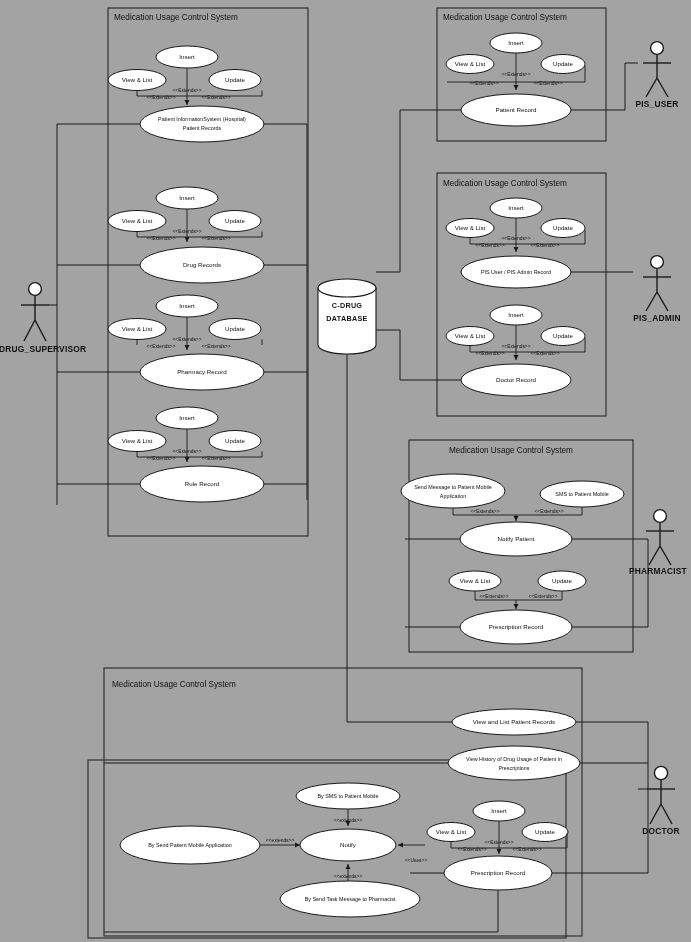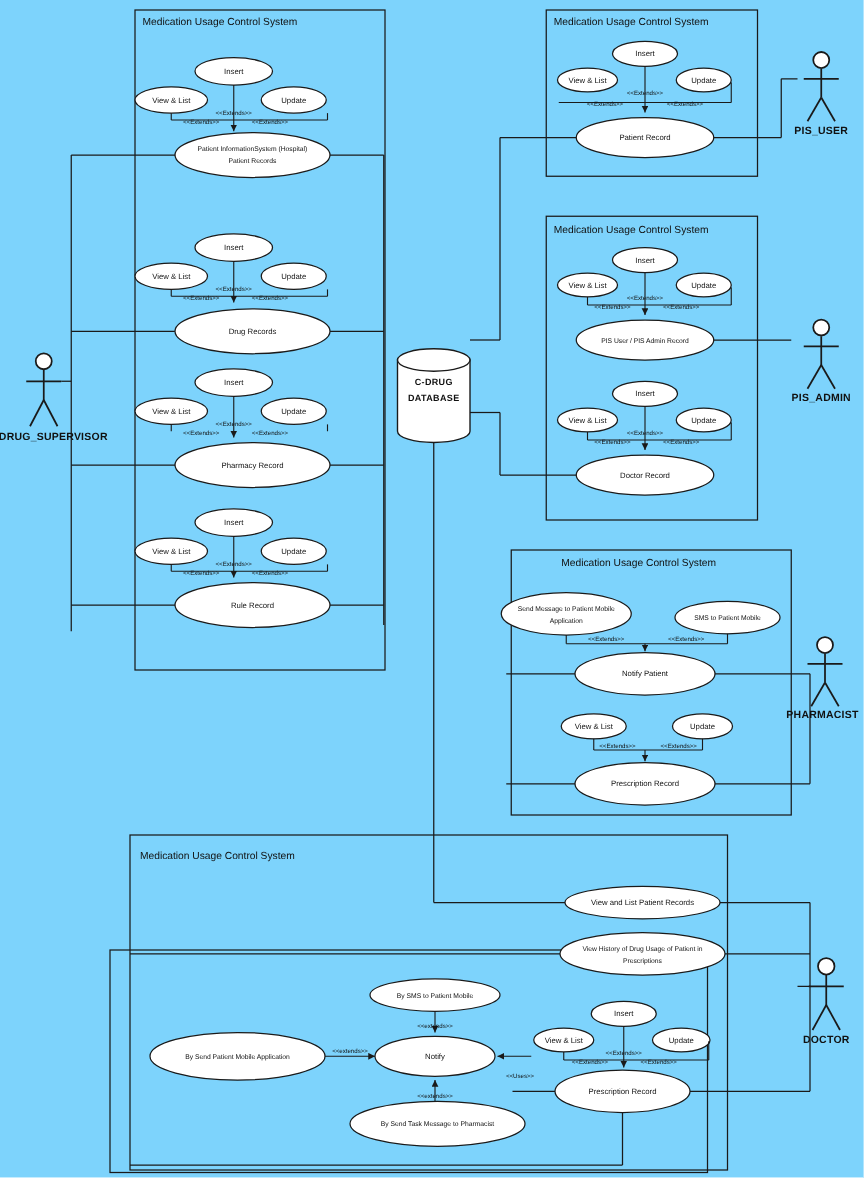--- a/index.html
+++ b/index.html
@@ -8,21 +8,21 @@
     padding: 0;
     background: #ffffff;
   }
   body {
     font-family: "Liberation Sans", sans-serif;
   }
   #canvas {
     position: relative;
     width: 691px;
     height: 942px;
-    background: #7dd3fc;
+    background: #a3a3a3;
     overflow: hidden;
   }
   svg#diagram {
     position: absolute;
     left: 0;
     top: 0;
     width: 691px;
     height: 942px;
   }
   .sys-box {

